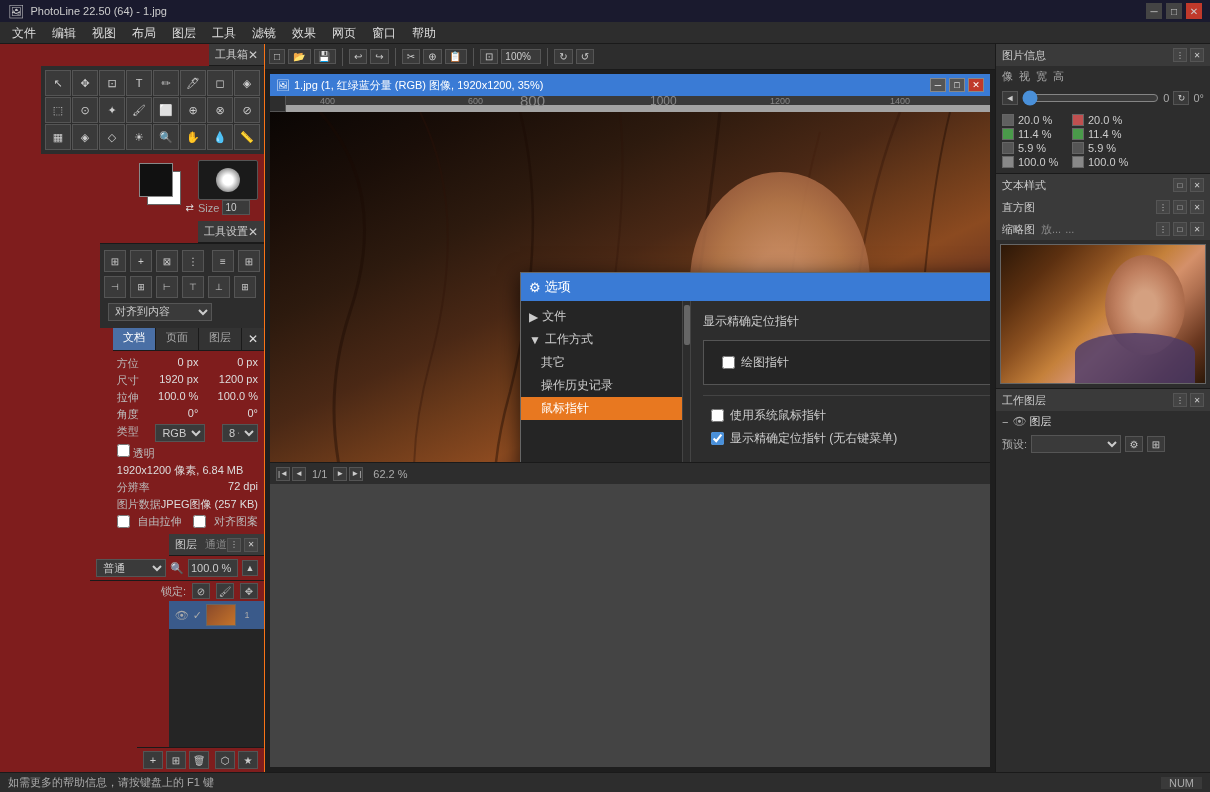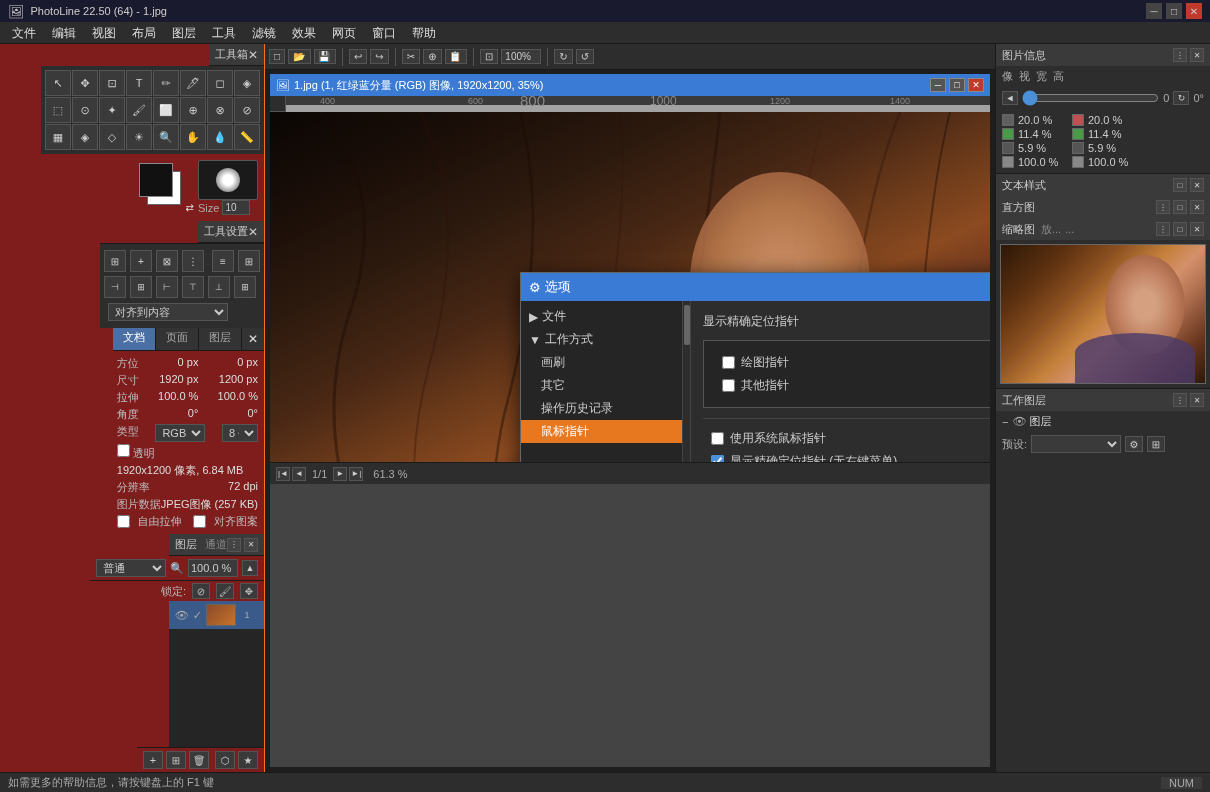--- a/index.html
+++ b/index.html
@@ -555,21 +555,21 @@
       </div>
       <div class="settings-row">
         <button style="width:22px;height:22px;background:#3a3a3a;border:1px solid #555;color:#ccc;font-size:9px;cursor:pointer;">⊣</button>
         <button style="width:22px;height:22px;background:#3a3a3a;border:1px solid #555;color:#ccc;font-size:9px;cursor:pointer;">⊞</button>
         <button style="width:22px;height:22px;background:#3a3a3a;border:1px solid #555;color:#ccc;font-size:9px;cursor:pointer;">⊢</button>
         <button style="width:22px;height:22px;background:#3a3a3a;border:1px solid #555;color:#ccc;font-size:9px;cursor:pointer;">⊤</button>
         <button style="width:22px;height:22px;background:#3a3a3a;border:1px solid #555;color:#ccc;font-size:9px;cursor:pointer;">⊥</button>
         <button style="width:22px;height:22px;background:#3a3a3a;border:1px solid #555;color:#ccc;font-size:9px;cursor:pointer;">⊞</button>
       </div>
       <div style="padding: 3px 4px;">
-        <select class="select-small" style="width:120px;">
+        <select class="select-small" style="width:104px;font-family:Liberation Mono, monospace;">
           <option>对齐到内容</option>
         </select>
       </div>
     </div>
 
     <div class="tab-bar">
       <div class="tab active">文档</div>
       <div class="tab">页面</div>
       <div class="tab">图层</div>
       <span class="panel-close" style="margin-left:auto;padding:0 6px;line-height:22px;">✕</span>
@@ -754,23 +754,20 @@
             <div class="tree-panel" style="position:relative;">
               <div class="tree-item">
                 <span>▶</span>
                 <span>文件</span>
               </div>
               <div class="tree-item">
                 <span>▼</span>
                 <span>工作方式</span>
               </div>
               <div class="tree-item indent1">
-                <span>画刷</span>
-              </div>
-              <div class="tree-item indent1">
                 <span>其它</span>
               </div>
               <div class="tree-item indent1">
                 <span>操作历史记录</span>
               </div>
               <div class="tree-item indent1 active">
                 <span>鼠标指针</span>
               </div>
 
               <div style="position:absolute;right:0;top:0;width:8px;height:100%;background:#2d2d2d;border-left:1px solid #444;">
@@ -779,24 +776,20 @@
             </div>
 
             <div class="options-panel">
               <div class="option-group-title">显示精确定位指针</div>
 
               <div style="border:1px solid #555;padding:10px;margin-bottom:10px;background:#252525;">
                 <div class="checkbox-row">
                   <input type="checkbox" style="">
                   <span>绘图指针</span>
                 </div>
-                <div class="checkbox-row">
-                  <input type="checkbox" style="">
-                  <span>其他指针</span>
-                </div>
               </div>
 
               <div class="option-separator"></div>
 
               <div class="checkbox-row">
                 <input type="checkbox" style="">
                 <span>使用系统鼠标指针</span>
               </div>
 
               <div class="checkbox-row">
@@ -811,21 +804,21 @@
       </div>
 
       <div class="canvas-bottom-bar">
         <div class="nav-arrows">
           <button style="width:14px;height:14px;background:#3a3a3a;border:1px solid #555;color:#ccc;font-size:8px;cursor:pointer;">|◄</button>
           <button style="width:14px;height:14px;background:#3a3a3a;border:1px solid #555;color:#ccc;font-size:8px;cursor:pointer;">◄</button>
           <span style="margin:0 4px;">1/1</span>
           <button style="width:14px;height:14px;background:#3a3a3a;border:1px solid #555;color:#ccc;font-size:8px;cursor:pointer;">►</button>
           <button style="width:14px;height:14px;background:#3a3a3a;border:1px solid #555;color:#ccc;font-size:8px;cursor:pointer;">►|</button>
         </div>
-        <span style="margin-left:10px;">61.3 %</span>
+        <span style="margin-left:10px;">62.2 %</span>
       </div>
     </div>
 
   </div>
 
   <div class="right-panel">
 
     <div class="right-header">
       <span>图片信息</span>
       <div class="right-panel-icons">

